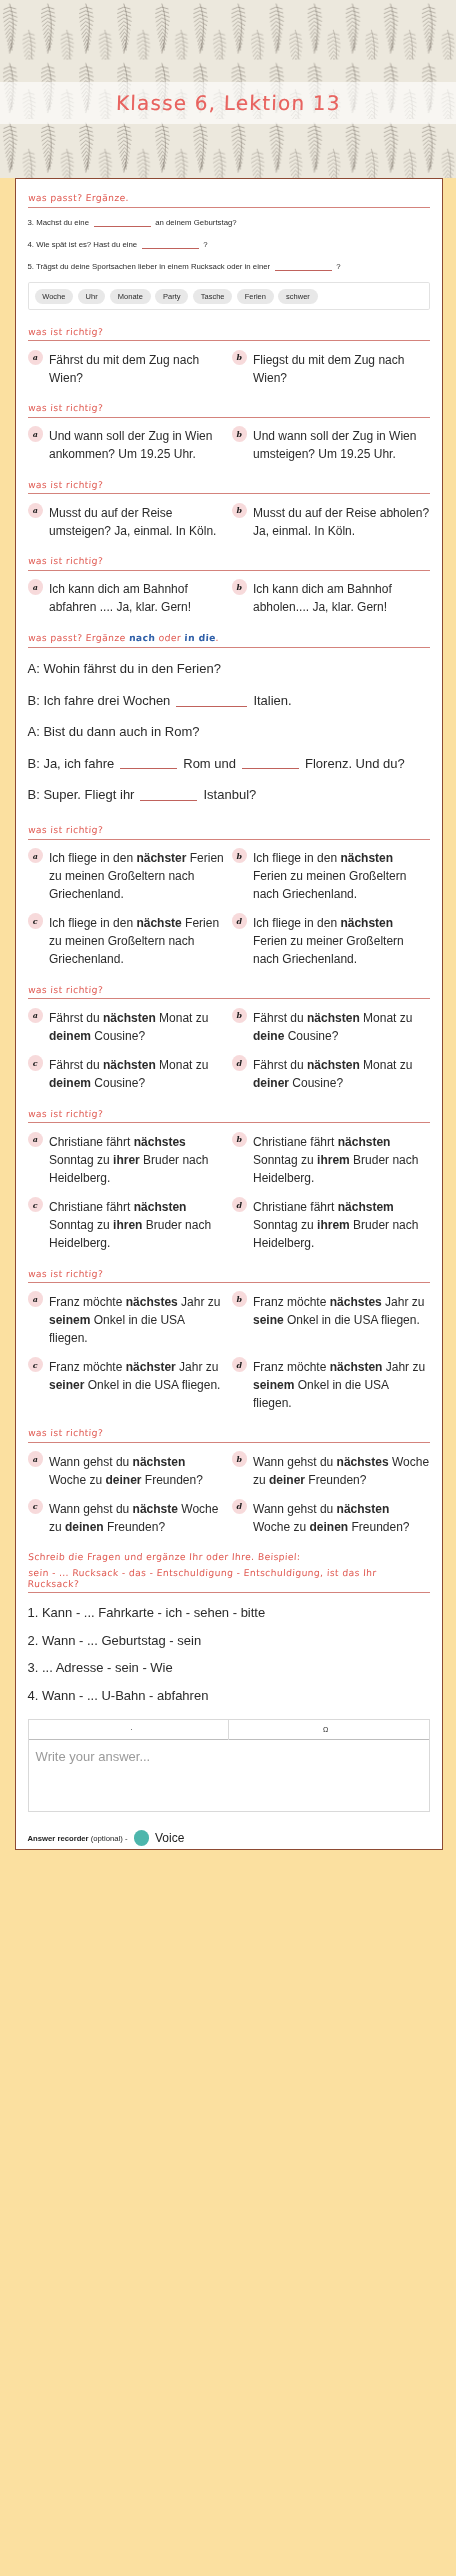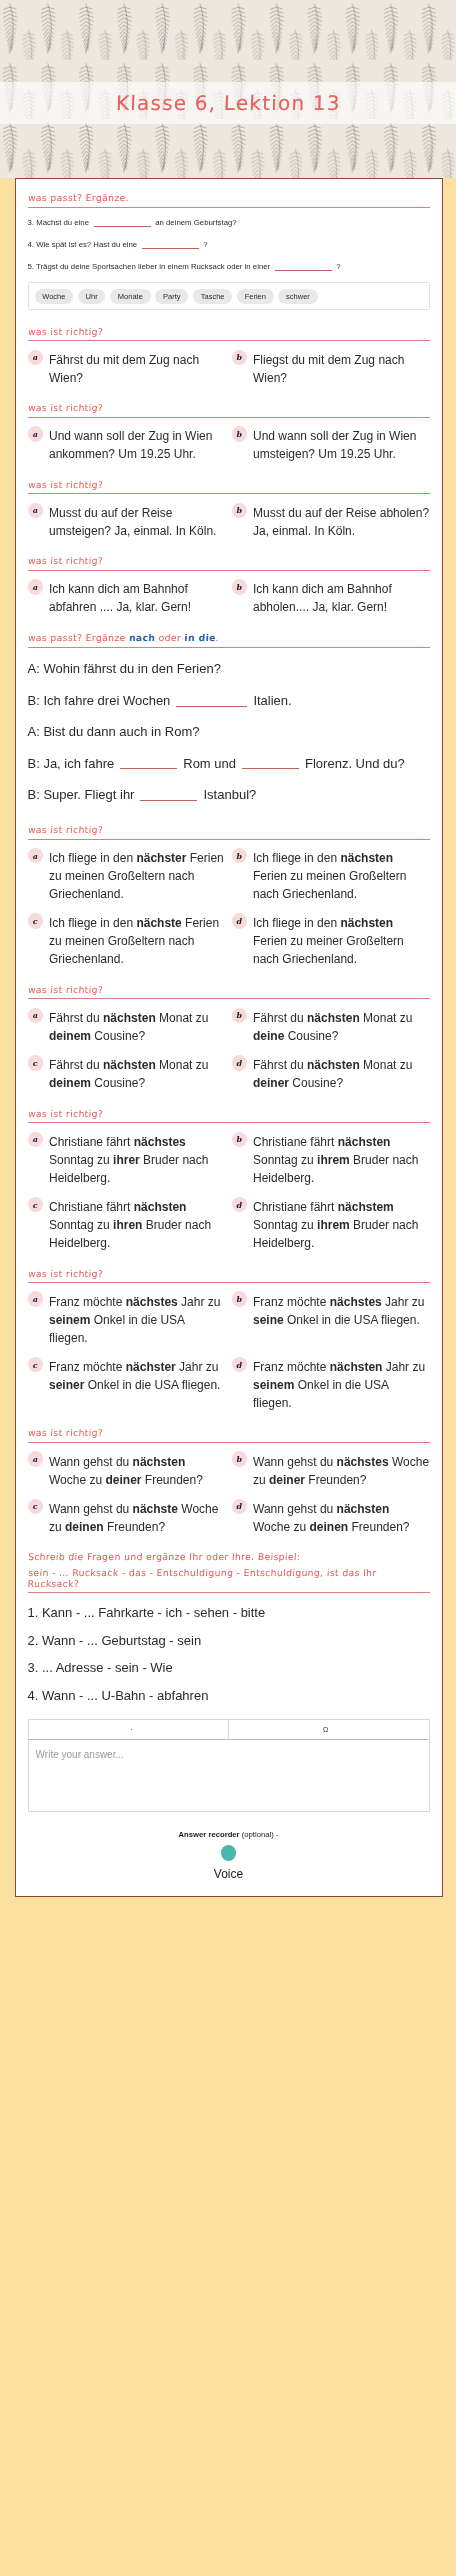--- a/index.html
+++ b/index.html
@@ -177,31 +177,30 @@
     align-items: center;
     justify-content: center;
     min-width: 20px;
   }
   .tb-spacer { flex: 1; }
   .answer-area {
     min-height: 71px;
     padding: 8.3px 7.1px;
   }
   .answer-ph {
-    font-size: 10px;
+    font-size: 13px;
     color: #9a9a9a;
   }
 
   
   .footer-row {
     display: flex;
     align-items: center;
     gap: 6px;
-    padding: 12px 12px 15px 12px;
-    flex-direction: column;
+    padding: 12px 12px 3px 12px;
   }
   .footer-label { font-size: 7.7px; color: #1d1d1d; }
   .footer-label b { font-weight: bold; }
   .rec-btn {
     width: 15.5px; height: 15.5px; border-radius: 50%;
     background: #4db6ac;
   }
   .voice-label { font-size: 12px; color: #1d1d1d; }
 </style>
 </head>

